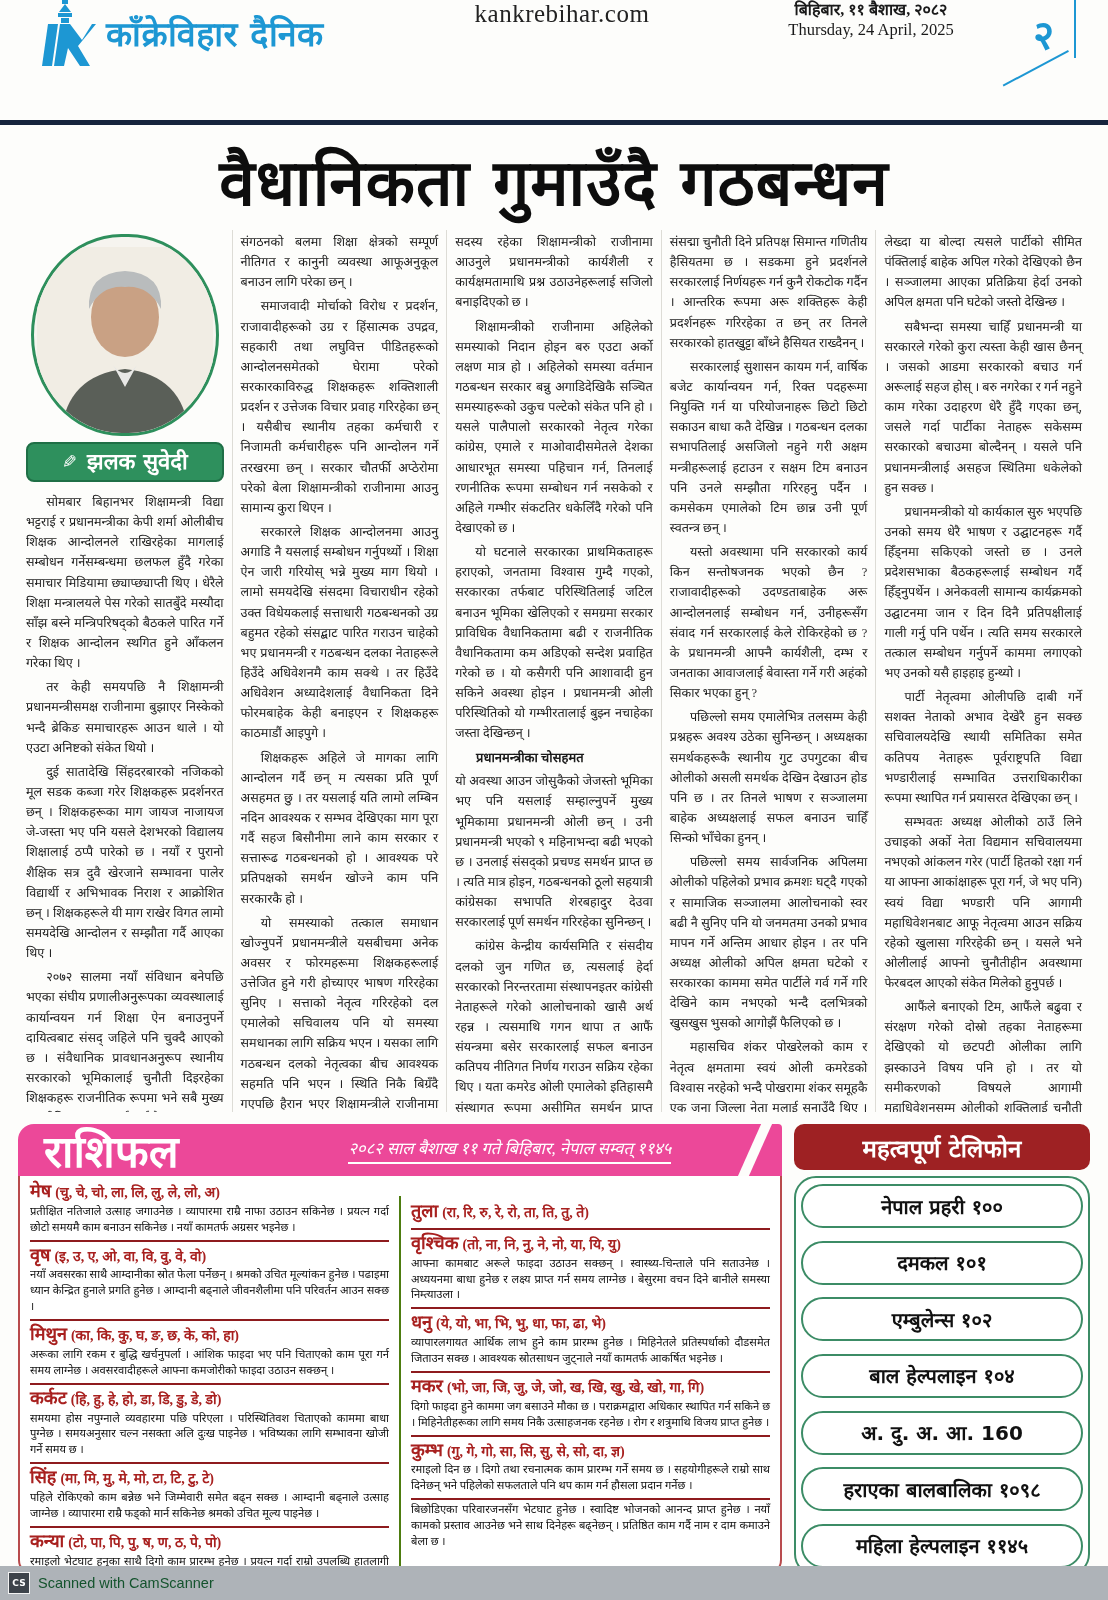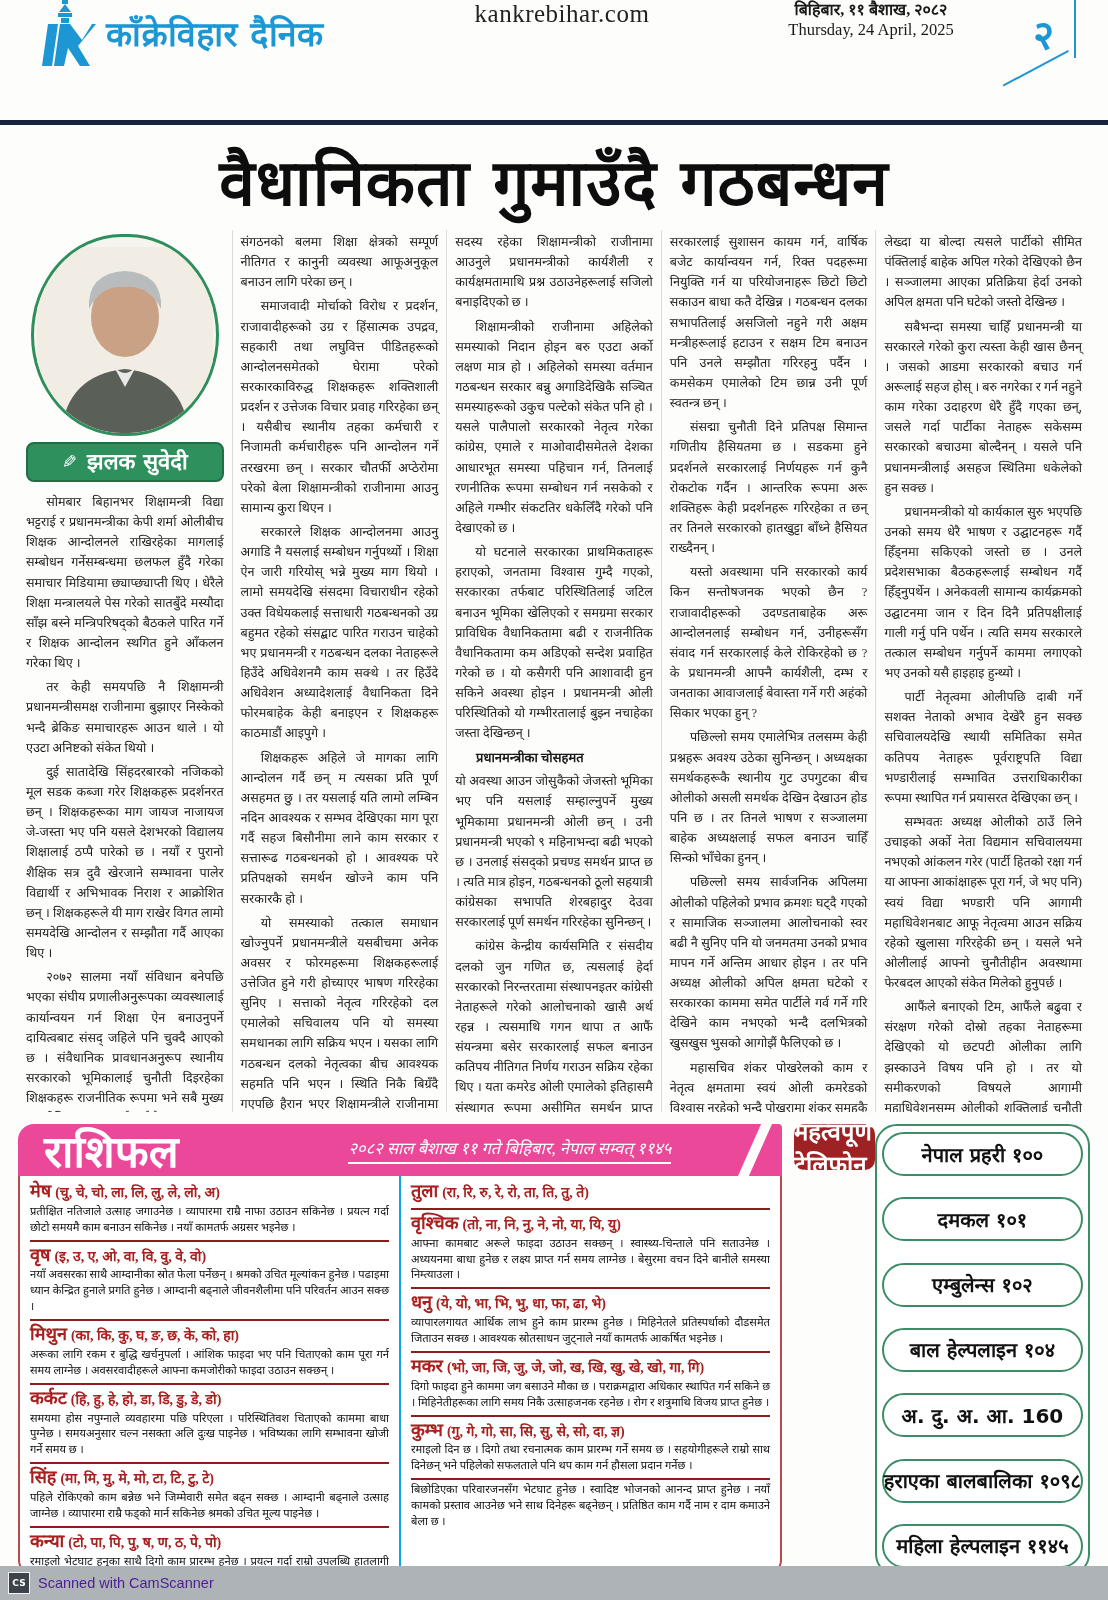--- a/index.html
+++ b/index.html
@@ -46,40 +46,40 @@
   .bottom{display:flex;gap:12px;margin:12px 18px 0;height:452px;}
 
   .rashifal{flex:1 1 auto;display:flex;flex-direction:column;min-width:0;}
   .rash-header{position:relative;background:#ec4899;border-radius:16px 4px 0 0;height:52px;
                display:flex;align-items:center;overflow:hidden;text-align:right;}
   .rash-title{color:#fff;font-size:44px;font-weight:800;font-family:"DejaVu Sans",sans-serif;padding:0 0 0 26px;}
   .rash-sub{color:#fff;font-size:16.5px;font-style:italic;margin-left:170px;border-bottom:2px solid #fff;padding-bottom:3px;white-space:nowrap;}
   .rash-header:after{content:"";position:absolute;right:26px;top:-10px;width:10px;height:90px;background:#fdfdfb;transform:rotate(24deg);}
   .rash-body{flex:1;border:2px solid #b84a4c;border-top:none;border-radius:0 0 16px 16px;display:flex;overflow:hidden;background:#fff;}
   .rash-col{flex:1 1 0;padding:2px 10px;min-width:0;}
-  .rash-col + .rash-col{border-left:2px solid #0ea5e9;}
+  .rash-col + .rash-col{border-left:2px solid #4d7c0f;margin-top:20px;}
   .rash-entry{border-bottom:2px solid #8e1b1e;padding:2px 0 4px;}
   .rash-entry:last-child{border-bottom:none;}
   .sign-line{color:#a8201f;line-height:1.2;margin-bottom:2px;}
   .sign-name{font-weight:800;font-size:18px;font-family:"DejaVu Sans",sans-serif;}
   .sign-letters{font-size:14px;font-weight:600;}
   .sign-text{font-size:11.2px;line-height:1.42;text-align:justify;color:#111;}
 
-  .phones{width:296px;flex:0 0 auto;display:flex;border-radius:14px;}
+  .phones{width:296px;flex:0 0 auto;display:flex;flex-direction:column;border-radius:14px;}
   .ph-header{background:#9e2123;color:#fff;border-radius:10px;height:46px;display:flex;align-items:center;justify-content:center;
              font-size:24px;font-weight:700;font-family:"DejaVu Sans",sans-serif;margin-bottom:6px;}
   .ph-list{flex:1;border:2px solid #3c8c66;border-radius:22px;padding:6px 5px;display:flex;flex-direction:column;justify-content:space-between;background:#fff;}
   .pill{border:2.5px solid #3c8c66;border-radius:22px;height:40px;display:flex;align-items:center;justify-content:center;
         font-size:20px;font-weight:700;font-family:"DejaVu Sans",sans-serif;color:#111;white-space:nowrap;box-shadow:0 0 0 2px #fff inset;}
 
   
   .scanbar{position:absolute;left:0;bottom:0;width:100%;height:34px;background:#aeb3b8;display:flex;align-items:center;gap:8px;padding-left:8px;box-sizing:border-box;}
   .cs-logo{width:20px;height:20px;background:#3d434a;border:1.5px solid #f2f2f2;color:#fff;font-size:9px;font-weight:700;
            display:flex;align-items:center;justify-content:center;font-family:"DejaVu Sans",sans-serif;}
-  .scan-text{color:#4c1d95;font-size:14.5px;font-family:"Liberation Sans",sans-serif;}
+  .scan-text{color:#14532d;font-size:14.5px;font-family:"Liberation Sans",sans-serif;}
 </style>
 </head>
 <body>
 
 <div class="page">
 
   <div class="masthead">
     <div class="brand">
       <span>
         <svg width="58" height="66" viewBox="0 0 58 66">
@@ -153,22 +153,22 @@
         </div>
       <h3>प्रधानमन्त्रीका चोसहमत</h3>
       <div>
           <p>यो अवस्था आउन जोसुकैको जेजस्तो भूमिका भए पनि यसलाई सम्हाल्नुपर्ने मुख्य भूमिकामा प्रधानमन्त्री ओली छन् । उनी प्रधानमन्त्री भएको ९ महिनाभन्दा बढी भएको छ । उनलाई संसद्को प्रचण्ड समर्थन प्राप्त छ । त्यति मात्र होइन, गठबन्धनको ठूलो सहयात्री कांग्रेसका सभापति शेरबहादुर देउवा सरकारलाई पूर्ण समर्थन गरिरहेका सुनिन्छन् ।</p>
           <p>कांग्रेस केन्द्रीय कार्यसमिति र संसदीय दलको जुन गणित छ, त्यसलाई हेर्दा सरकारको निरन्तरतामा संस्थापनइतर कांग्रेसी नेताहरूले गरेको आलोचनाको खासै अर्थ रहन्न । त्यसमाथि गगन थापा त आफैं संयन्त्रमा बसेर सरकारलाई सफल बनाउन कतिपय नीतिगत निर्णय गराउन सक्रिय रहेका थिए । यता कमरेड ओली एमालेको इतिहासमै संस्थागत रूपमा असीमित समर्थन प्राप्त अध्यक्ष हुन् ।</p>
         </div>
     </div>
 
     <div class="col">
       <div>
+          <p>संसद्मा चुनौती दिने प्रतिपक्ष सिमान्त गणितीय हैसियतमा छ । सडकमा हुने प्रदर्शनले सरकारलाई निर्णयहरू गर्न कुनै रोकटोक गर्दैन । आन्तरिक रूपमा अरू शक्तिहरू केही प्रदर्शनहरू गरिरहेका त छन् तर तिनले सरकारको हातखुट्टा बाँध्ने हैसियत राख्दैनन् ।</p>
           <p>सरकारलाई सुशासन कायम गर्न, वार्षिक बजेट कार्यान्वयन गर्न, रिक्त पदहरूमा नियुक्ति गर्न या परियोजनाहरू छिटो छिटो सकाउन बाधा कतै देखिन्न । गठबन्धन दलका सभापतिलाई असजिलो नहुने गरी अक्षम मन्त्रीहरूलाई हटाउन र सक्षम टिम बनाउन पनि उनले सम्झौता गरिरहनु पर्दैन । कमसेकम एमालेको टिम छान्न उनी पूर्ण स्वतन्त्र छन् ।</p>
-          <p>संसद्मा चुनौती दिने प्रतिपक्ष सिमान्त गणितीय हैसियतमा छ । सडकमा हुने प्रदर्शनले सरकारलाई निर्णयहरू गर्न कुनै रोकटोक गर्दैन । आन्तरिक रूपमा अरू शक्तिहरू केही प्रदर्शनहरू गरिरहेका त छन् तर तिनले सरकारको हातखुट्टा बाँध्ने हैसियत राख्दैनन् ।</p>
           <p>यस्तो अवस्थामा पनि सरकारको कार्य किन सन्तोषजनक भएको छैन ? राजावादीहरूको उदण्डताबाहेक अरू आन्दोलनलाई सम्बोधन गर्न, उनीहरूसँग संवाद गर्न सरकारलाई केले रोकिरहेको छ ? के प्रधानमन्त्री आफ्नै कार्यशैली, दम्भ र जनताका आवाजलाई बेवास्ता गर्ने गरी अहंको सिकार भएका हुन् ?</p>
           <p>पछिल्लो समय एमालेभित्र तलसम्म केही प्रश्नहरू अवश्य उठेका सुनिन्छन् । अध्यक्षका समर्थकहरूकै स्थानीय गुट उपगुटका बीच ओलीको असली समर्थक देखिन देखाउन होड पनि छ । तर तिनले भाषण र सञ्जालमा बाहेक अध्यक्षलाई सफल बनाउन चाहिँ सिन्को भाँचेका हुनन् ।</p>
           <p>पछिल्लो समय सार्वजनिक अपिलमा ओलीको पहिलेको प्रभाव क्रमशः घट्दै गएको र सामाजिक सञ्जालमा आलोचनाको स्वर बढी नै सुनिए पनि यो जनमतमा उनको प्रभाव मापन गर्ने अन्तिम आधार होइन । तर पनि अध्यक्ष ओलीको अपिल क्षमता घटेको र सरकारका काममा समेत पार्टीले गर्व गर्ने गरि देखिने काम नभएको भन्दै दलभित्रको खुसखुस भुसको आगोझैं फैलिएको छ ।</p>
           <p>महासचिव शंकर पोखरेलको काम र नेतृत्व क्षमतामा स्वयं ओली कमरेडको विश्वास नरहेको भन्दै पोखरामा शंकर समूहकै एक जना जिल्ला नेता मलाई सुनाउँदै थिए । केहीले बाहेक पार्टीका उपल्लो तहका नेताहरू सरकारका कामको या त बचाउ गर्न चाहेका छैनन् या सकेका छैनन् ।</p>
         </div>
     </div>
 
     <div class="col">
       <div>
           <p>लेख्दा या बोल्दा त्यसले पार्टीको सीमित पंक्तिलाई बाहेक अपिल गरेको देखिएको छैन । सञ्जालमा आएका प्रतिक्रिया हेर्दा उनको अपिल क्षमता पनि घटेको जस्तो देखिन्छ ।</p>

